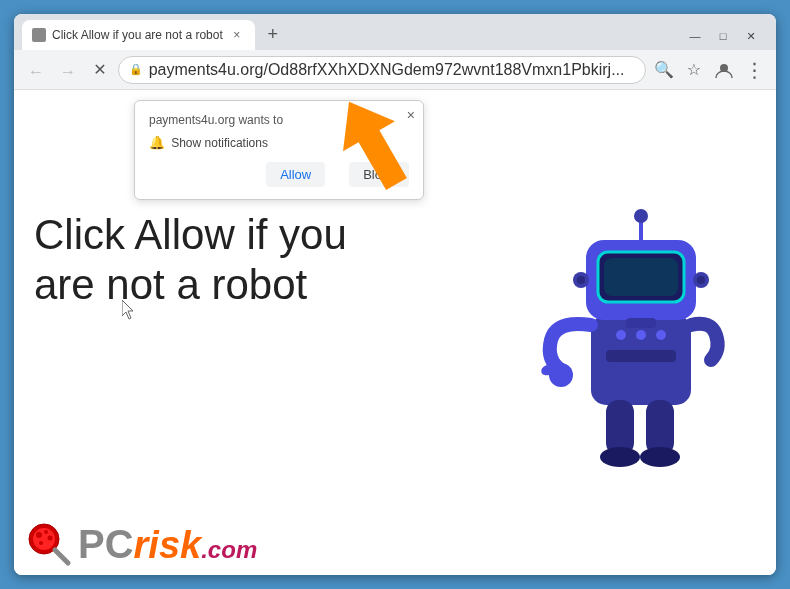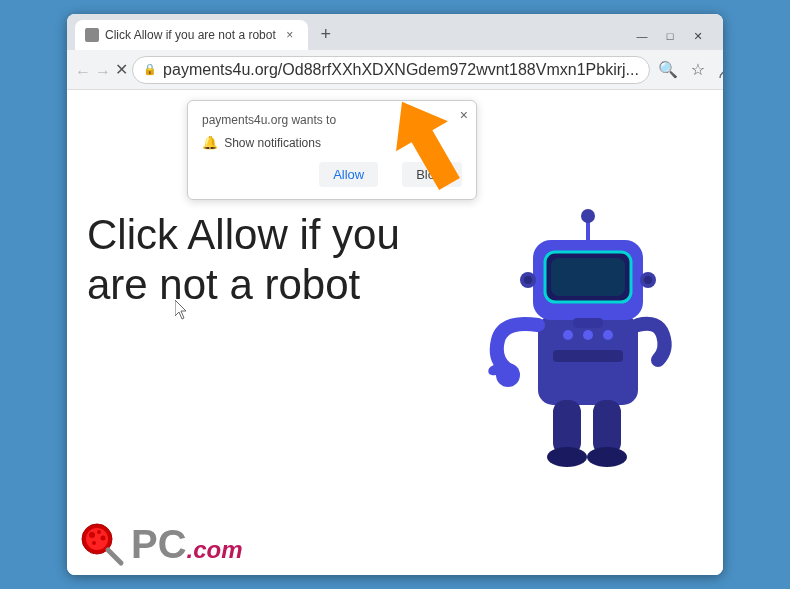--- a/index.html
+++ b/index.html
@@ -7,21 +7,21 @@
       width: 790px;
       height: 589px;
       background: #4a90c4;
       display: flex;
       align-items: center;
       justify-content: center;
       font-family: Arial, sans-serif;
       overflow: hidden;
     }
     .browser-window {
-      width: 656px;
+      width: 762px;
       height: 561px;
       background: #fff;
       border-radius: 8px;
       box-shadow: 0 2px 12px rgba(0,0,0,0.4);
       display: flex;
       flex-direction: column;
       overflow: hidden;
     }
     
     .tab-bar {
@@ -426,18 +426,19 @@
           <circle cx="15" cy="16" r="3" fill="#cc0000"></circle>
           <circle cx="22" cy="13" r="2" fill="#cc0000"></circle>
           <circle cx="26" cy="19" r="2.5" fill="#cc0000"></circle>
           <circle cx="17" cy="24" r="2" fill="#cc0000"></circle>
 
           <line x1="31" y1="31" x2="44" y2="44" stroke="#888" stroke-width="5" stroke-linecap="round"></line>
         </svg>
       </div>
       <div class="pc-text-logo">
         <span style="color:#888; font-weight:900; font-size:40px; font-family: Arial Black, sans-serif;">PC</span>
+          <span style="color:#ff6600; font-style:italic; font-weight:900; font-size:38px; font-family: Arial Black, sans-serif;">risk</span>
           <span style="color:#be185d; font-style:italic; font-weight:900; font-size:24px; font-family: Arial Black, sans-serif;">.com</span>
       </div>
     </div>
 
   </div>
 </div>
 
 </body></html>

